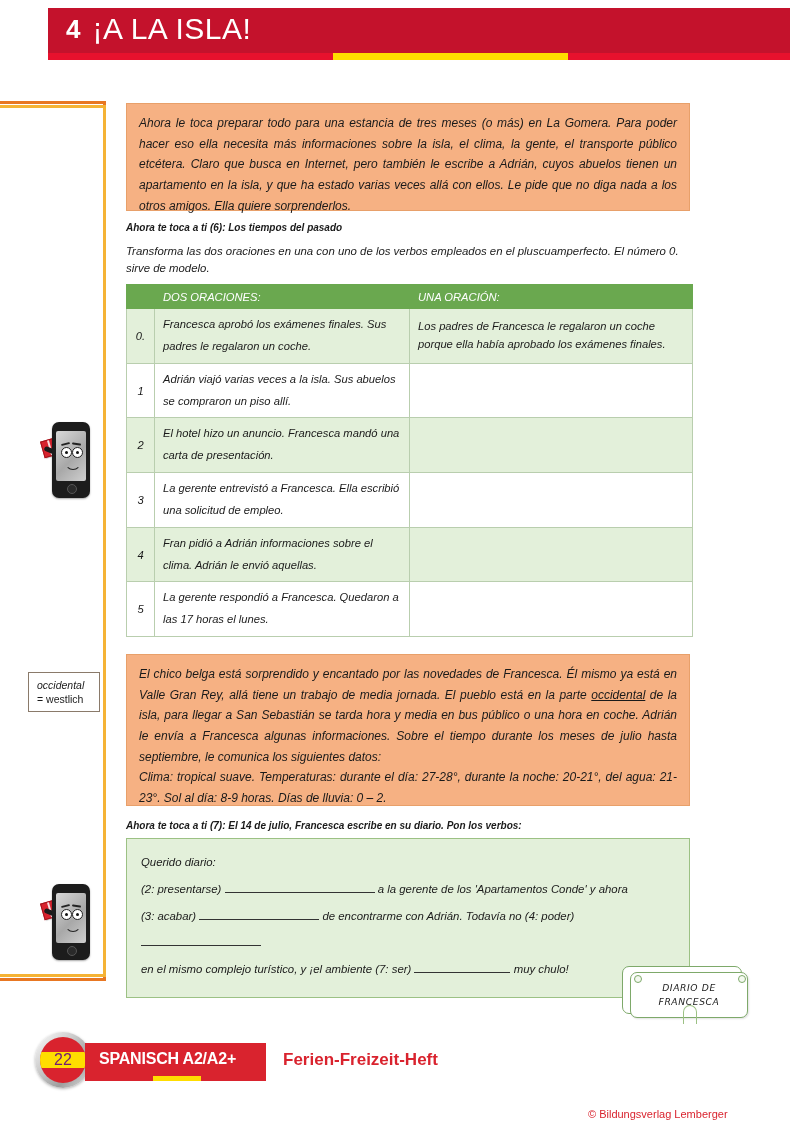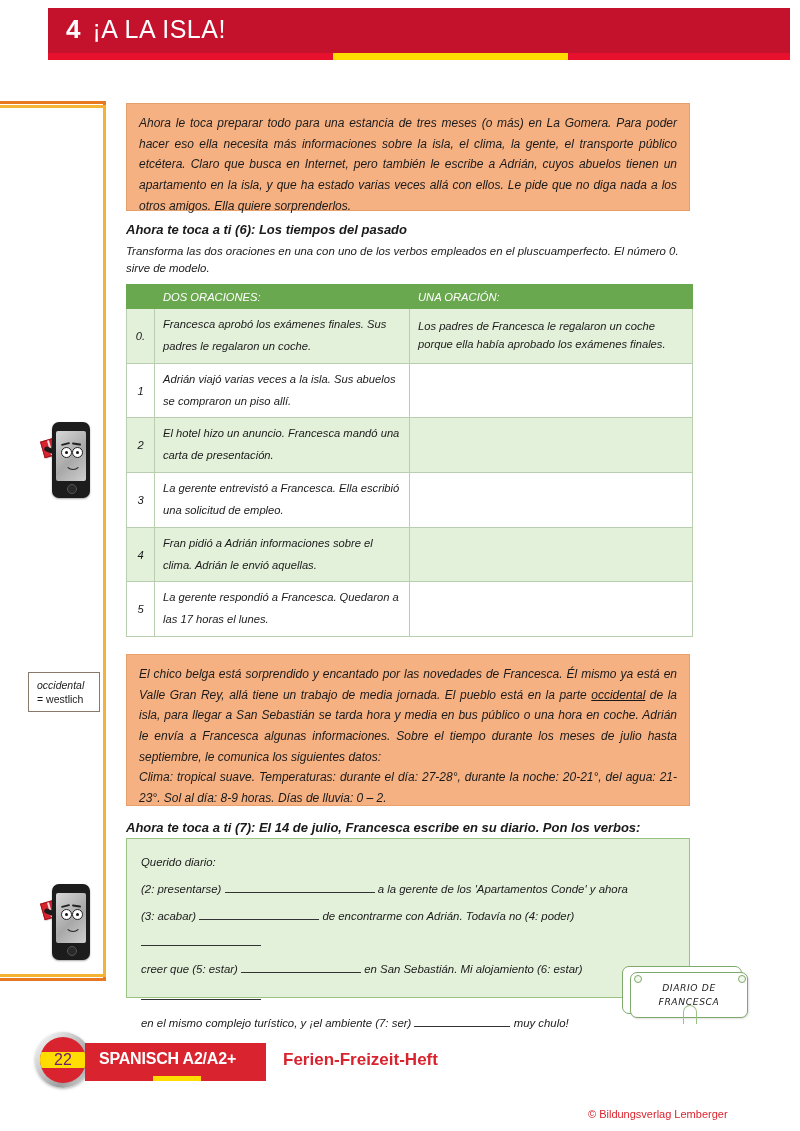--- a/index.html
+++ b/index.html
@@ -34,21 +34,21 @@
   .chapter-num {
     color: #ffffff;
     font-size: 26px;
     font-weight: bold;
     letter-spacing: 0px;
     line-height: 1;
     margin-right: 12px;
   }
   .chapter-title {
     color: #ffffff;
-    font-size: 25px;
+    font-size: 30px;
     font-weight: 300;
     letter-spacing: 0.5px;
     line-height: 1;
   }
   .hdr-stripe {
     position: absolute;
     left: 0;
     bottom: 0;
     width: 742px;
     height: 7px;
@@ -215,21 +215,21 @@
     line-height: 1.72;
     color: #1a1a1a;
     text-align: justify;
   }
   .orange-box p { margin: 0; }
   .orange-box .u { text-decoration: underline; }
 
   
   .task-heading {
     position: absolute;
-    font-size: 13px;
+    font-size: 10px;
     font-weight: bold;
     font-style: italic;
     color: #1a1a1a;
   }
   .task-instr {
     position: absolute;
     font-size: 11.4px;
     font-style: italic;
     color: #1a1a1a;
     line-height: 1.5;
@@ -534,26 +534,20 @@
     <span class="blank-l" style="width:150px;"></span>
     <span>a la gerente de los 'Apartamentos Conde' y ahora</span>
   </p>
   <p>
     <span>(3: acabar)</span>
     <span class="blank-l"></span>
     <span>de encontrarme con Adrián. Todavía no (4: poder)</span>
     <span class="blank-l"></span>
   </p>
   <p>
-    <span>creer que (5: estar)</span>
-    <span class="blank-l"></span>
-    <span>en San Sebastián. Mi alojamiento (6: estar)</span>
-    <span class="blank-l"></span>
-  </p>
-  <p>
     <span>en el mismo complejo turístico, y ¡el ambiente (7: ser)</span>
     <span class="blank-m"></span>
     <span>muy chulo!</span>
   </p>
 </div>
 
 <div class="phone-mascot" style="left:44px; top:884px;">
   <div class="book"></div>
   <div class="arm"></div>
   <div class="phone-body">

